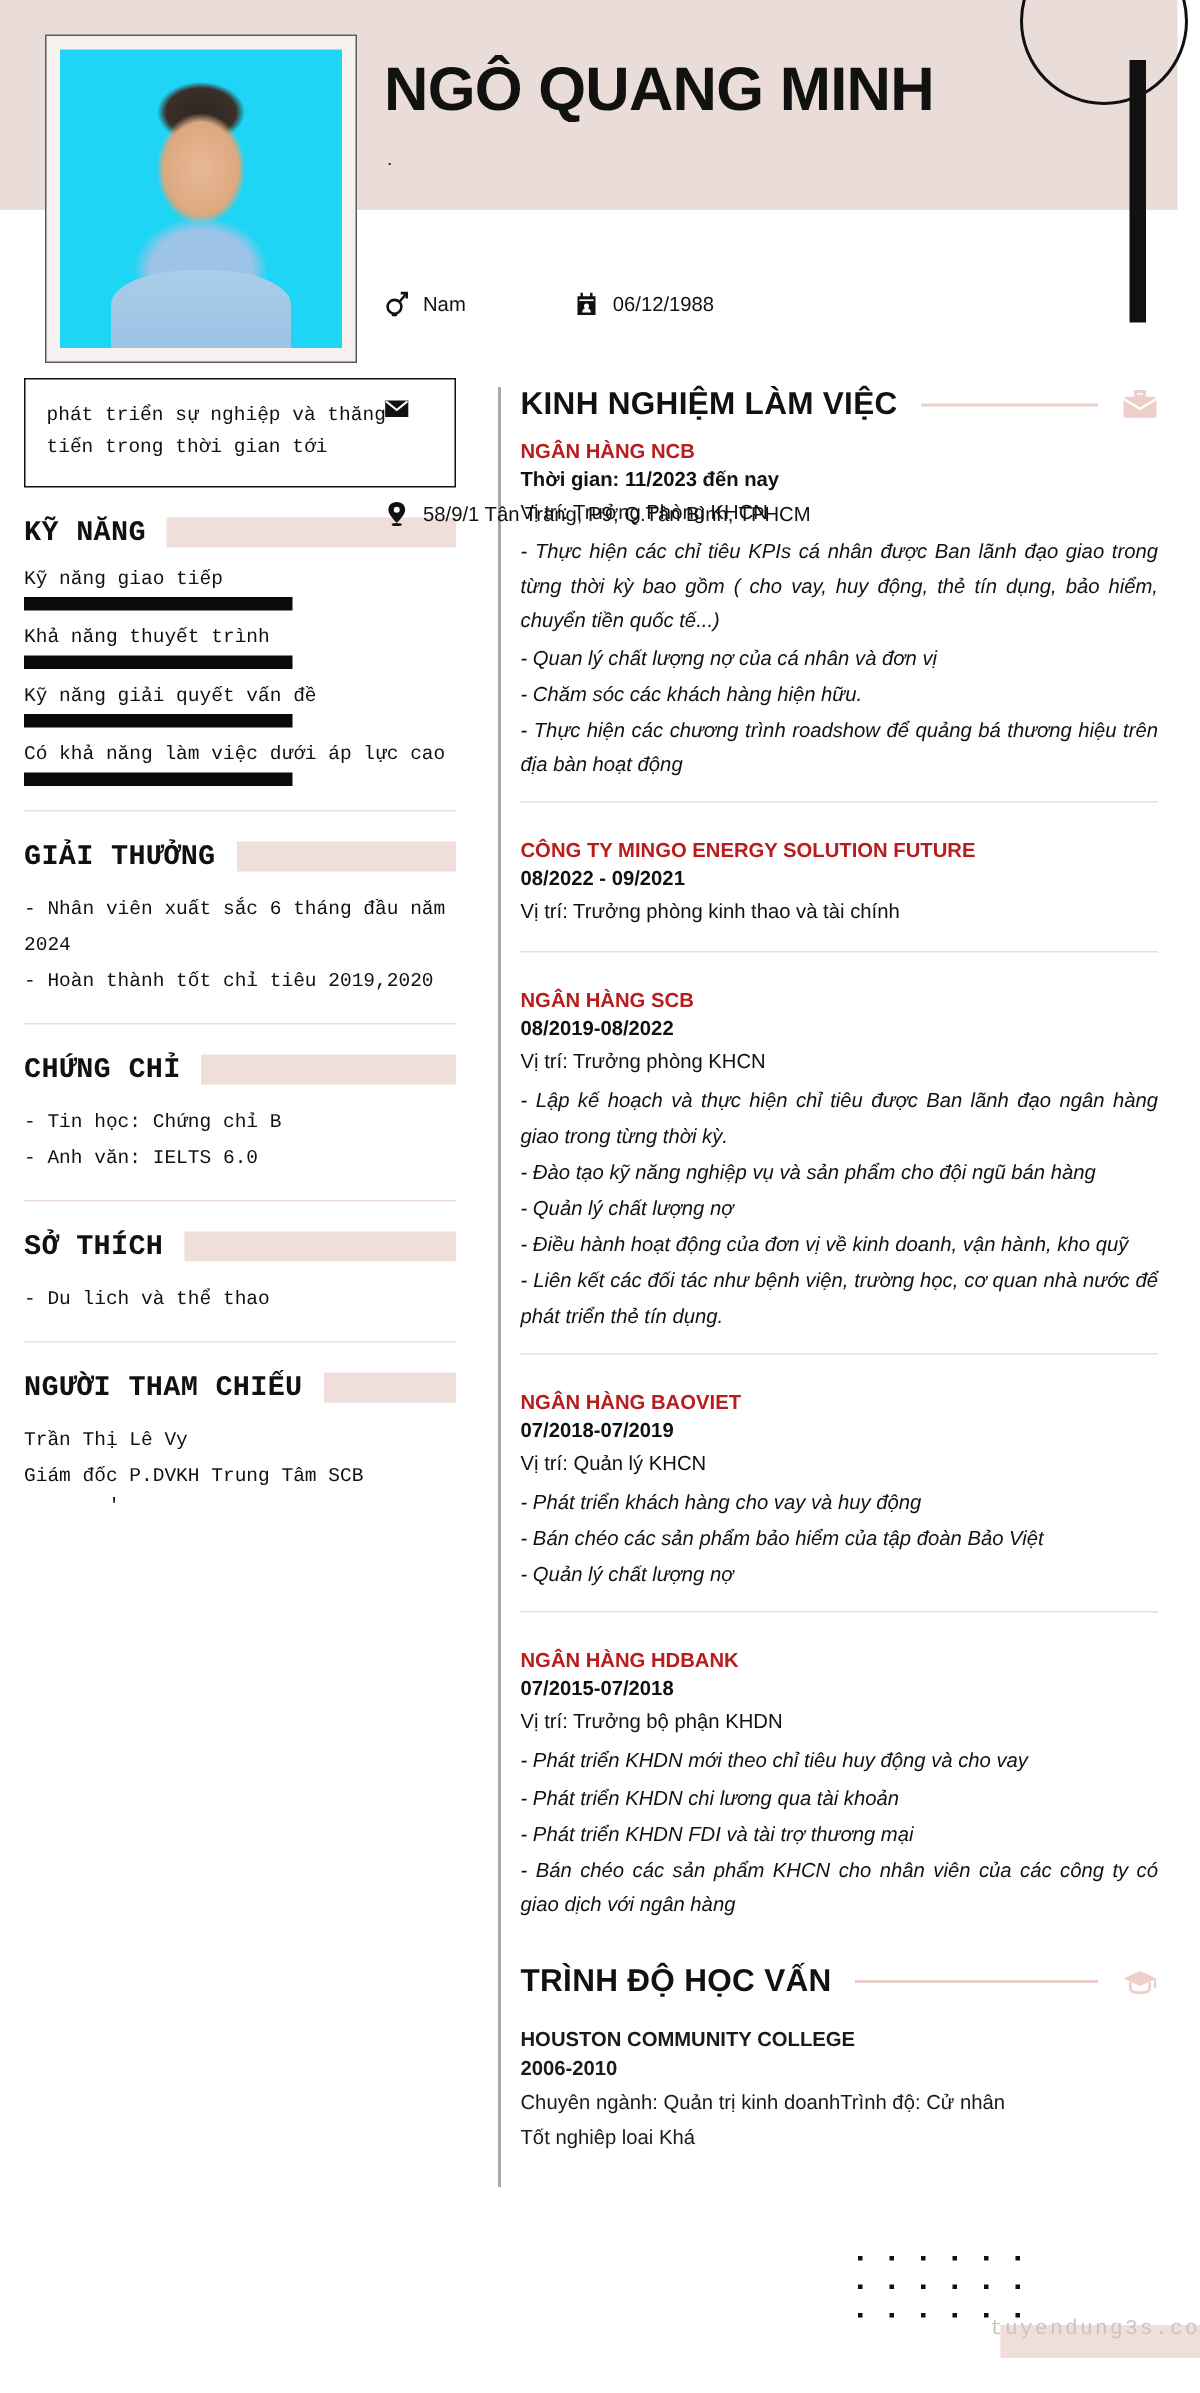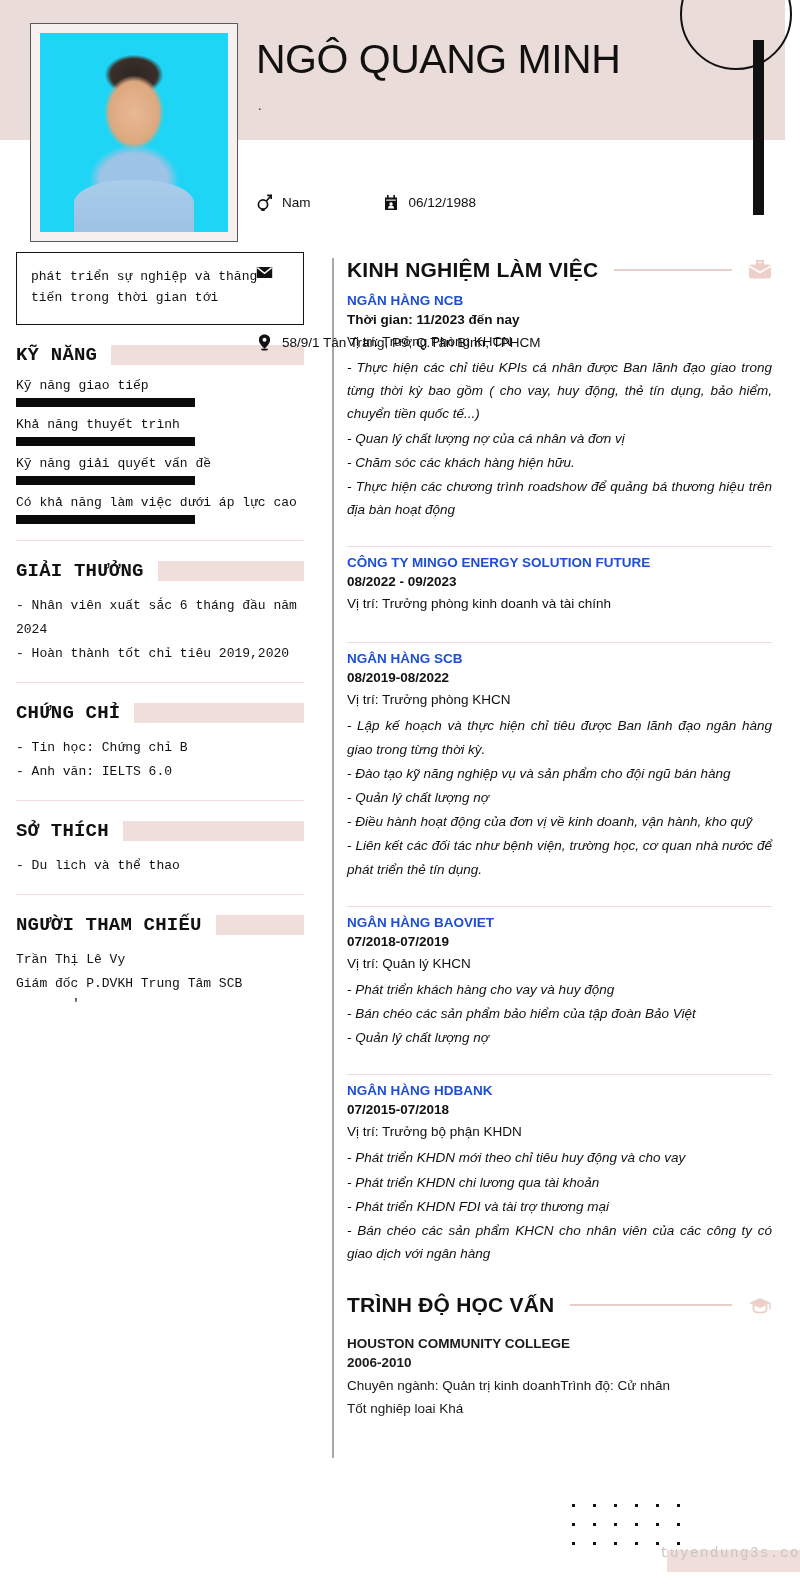--- a/index.html
+++ b/index.html
@@ -64,21 +64,21 @@
     position: absolute;
     left: 18%; right: 18%; bottom: 0; height: 26%;
     background: linear-gradient(#a9cdea, #9cc2e4);
     border-radius: 45% 45% 0 0;
   }
 
   .name-title {
     position: absolute;
     left: 256px; top: 38px;
     font-size: 41px;
-    font-weight: 400;
+    font-weight: 700;
     letter-spacing: -0.5px;
     line-height: 1.05;
     color: #111;
     z-index: 6;
   }
   .name-sub {
     position: absolute;
     left: 258px; top: 98px;
     font-size: 13px;
     color: #222;
@@ -194,25 +194,25 @@
   }
   .main-head .rule {
     flex: 1;
     height: 2px;
     background: #e9cfca;
     margin: 0 16px;
   }
   .main-head .ic { width: 24px; display: flex; justify-content: center; }
 
   .job { padding-bottom: 6px; }
-  .job + .job { border-top: 1px solid #eedcd8; padding-top: 8px; margin-top: 18px; }
+  .job + .job { border-top: 1px solid #eedcd8; padding-top: 24px; margin-top: 6px; }
   .job-org {
     font-size: 13.5px;
     font-weight: 700;
-    color: #1d4ed8;
+    color: #b91c1c;
     margin-bottom: 4px;
   }
   .job-period {
     font-size: 13.5px;
     font-weight: 700;
     color: #111;
     margin-bottom: 4px;
   }
   .job-role {
     font-size: 13.5px;
@@ -443,22 +443,22 @@
           <div class="job-role">Vị trí: Trưởng Phòng KHCN</div>
           <div class="job-bullets">
             <p>- Thực hiện các chỉ tiêu KPIs cá nhân được Ban lãnh đạo giao trong từng thời kỳ bao gồm ( cho vay, huy động, thẻ tín dụng, bảo hiểm, chuyển tiền quốc tế...)</p>
             <p>- Quan lý chất lượng nợ của cá nhân và đơn vị</p>
             <p>- Chăm sóc các khách hàng hiện hữu.</p>
             <p>- Thực hiện các chương trình roadshow để quảng bá thương hiệu trên địa bàn hoạt động</p>
           </div>
         </div>
         <div class="job">
           <div class="job-org">CÔNG TY MINGO ENERGY SOLUTION FUTURE</div>
-          <div class="job-period">08/2022 - 09/2023</div>
-          <div class="job-role">Vị trí: Trưởng phòng kinh doanh và tài chính</div>
+          <div class="job-period">08/2022 - 09/2021</div>
+          <div class="job-role">Vị trí: Trưởng phòng kinh thao và tài chính</div>
         </div>
         <div class="job">
           <div class="job-org">NGÂN HÀNG SCB</div>
           <div class="job-period">08/2019-08/2022</div>
           <div class="job-role">Vị trí: Trưởng phòng KHCN</div>
           <div class="job-bullets">
             <p>- Lập kế hoạch và thực hiện chỉ tiêu được Ban lãnh đạo ngân hàng giao trong từng thời kỳ.</p>
             <p>- Đào tạo kỹ năng nghiệp vụ và sản phẩm cho đội ngũ bán hàng</p>
             <p>- Quản lý chất lượng nợ</p>
             <p>- Điều hành hoạt động của đơn vị về kinh doanh, vận hành, kho quỹ</p>

